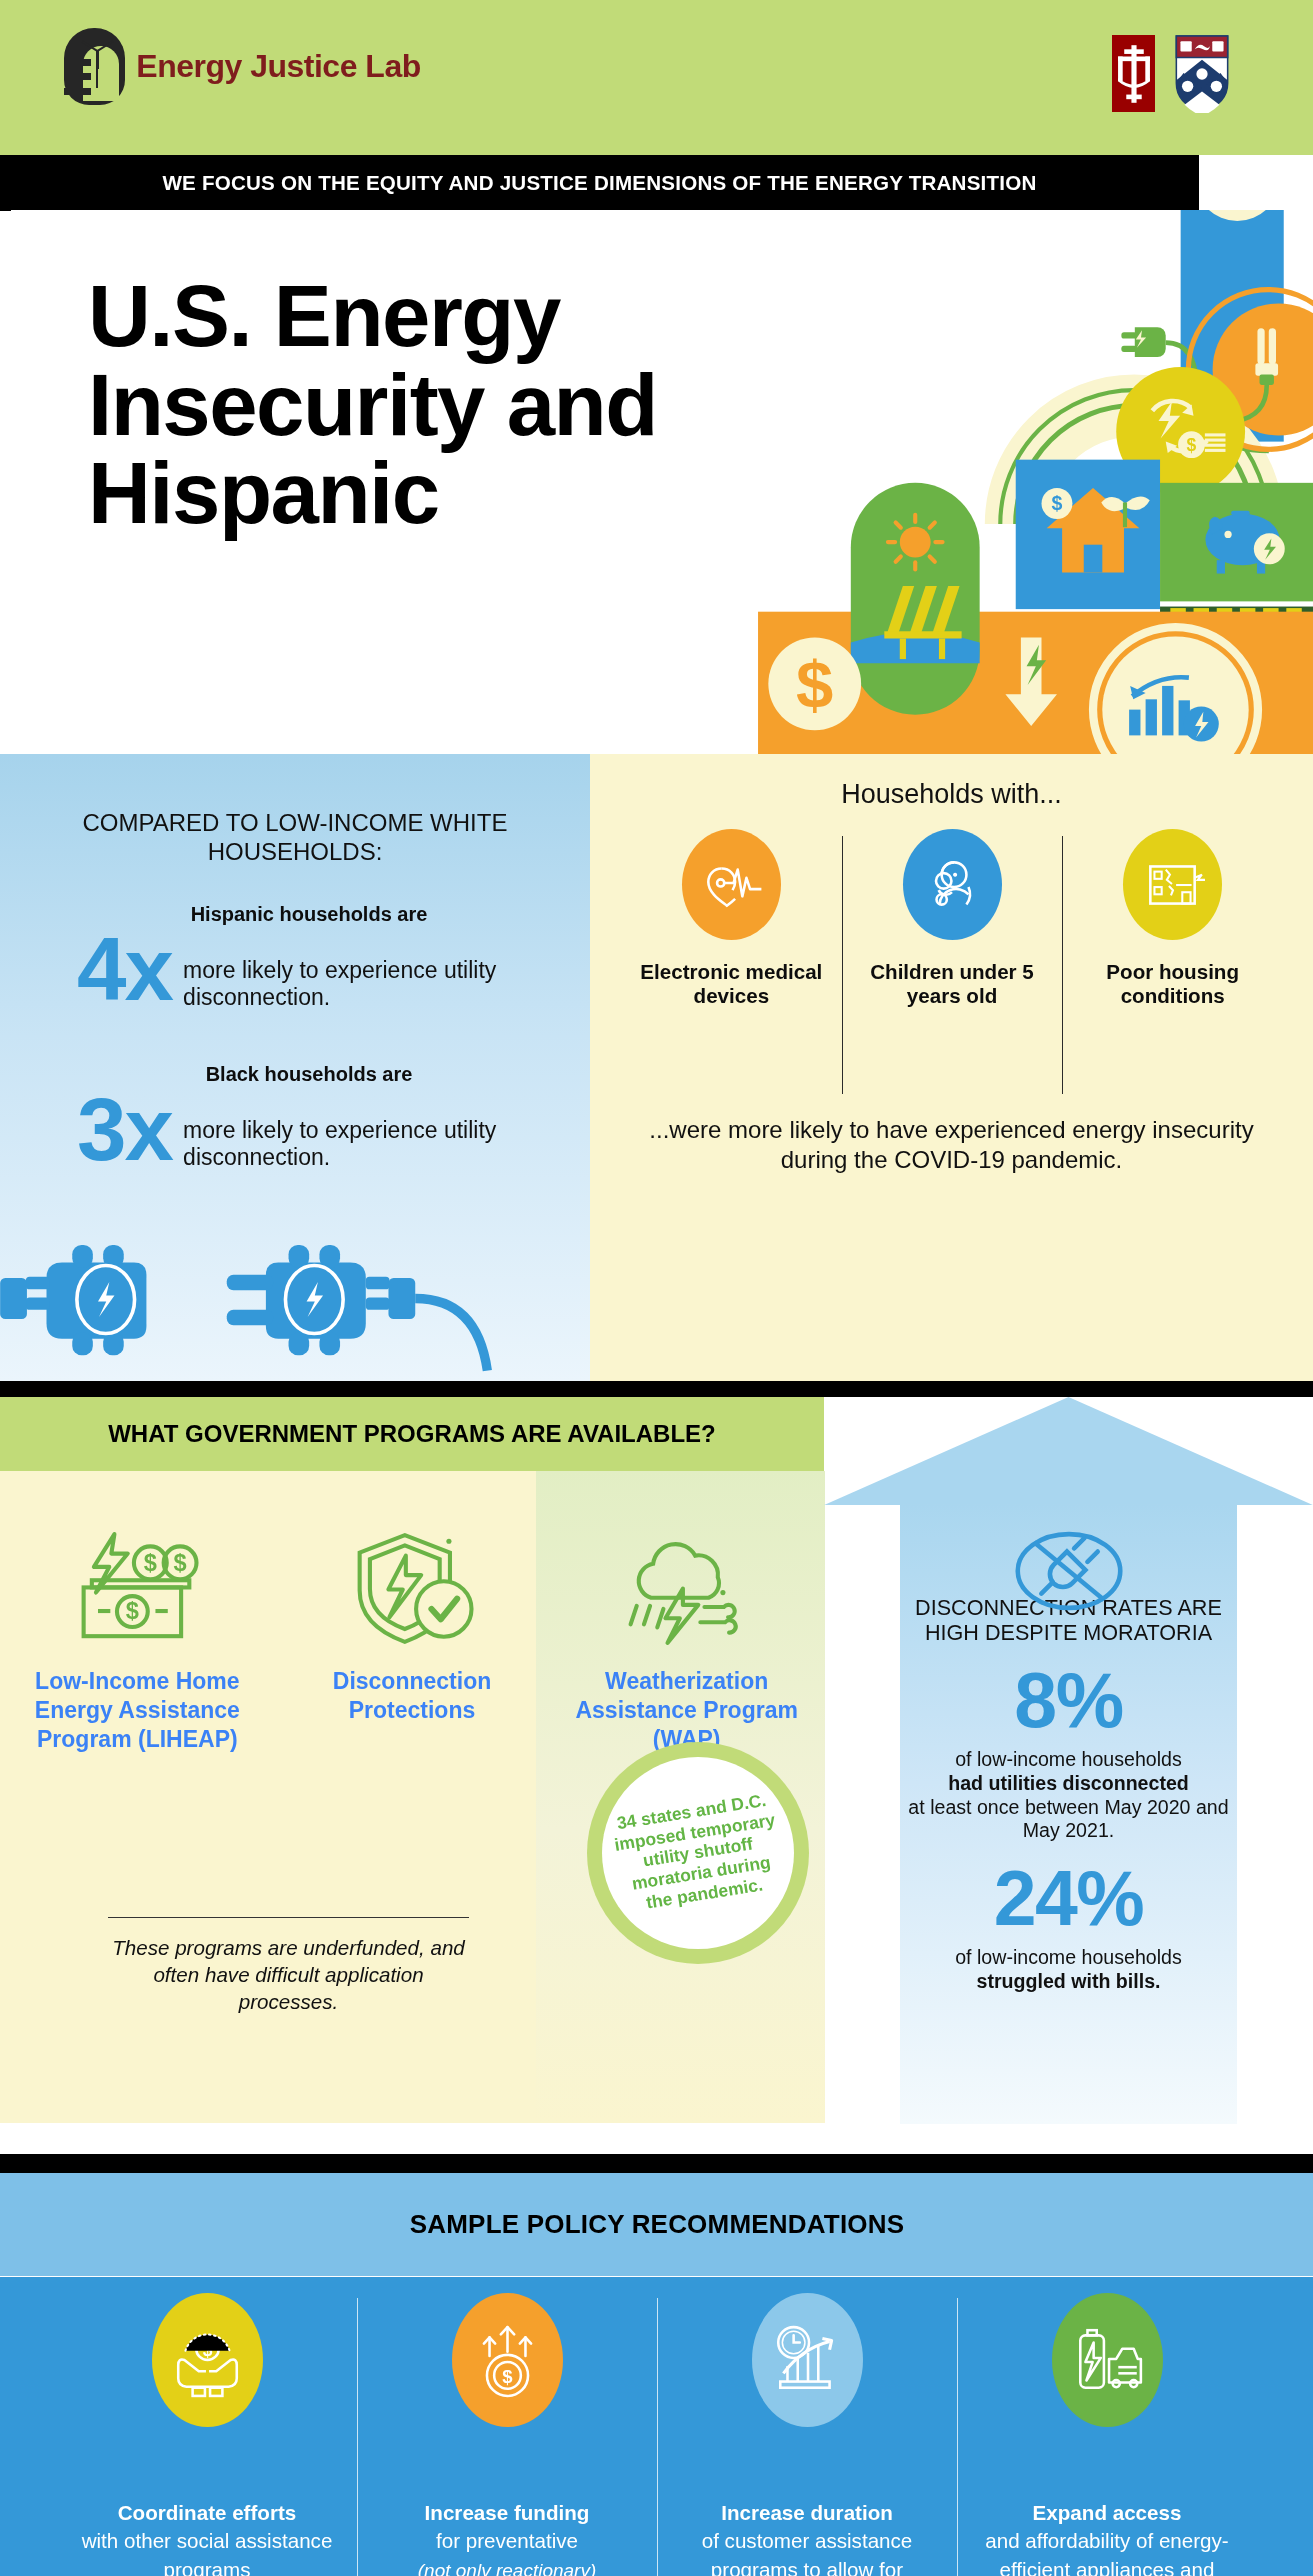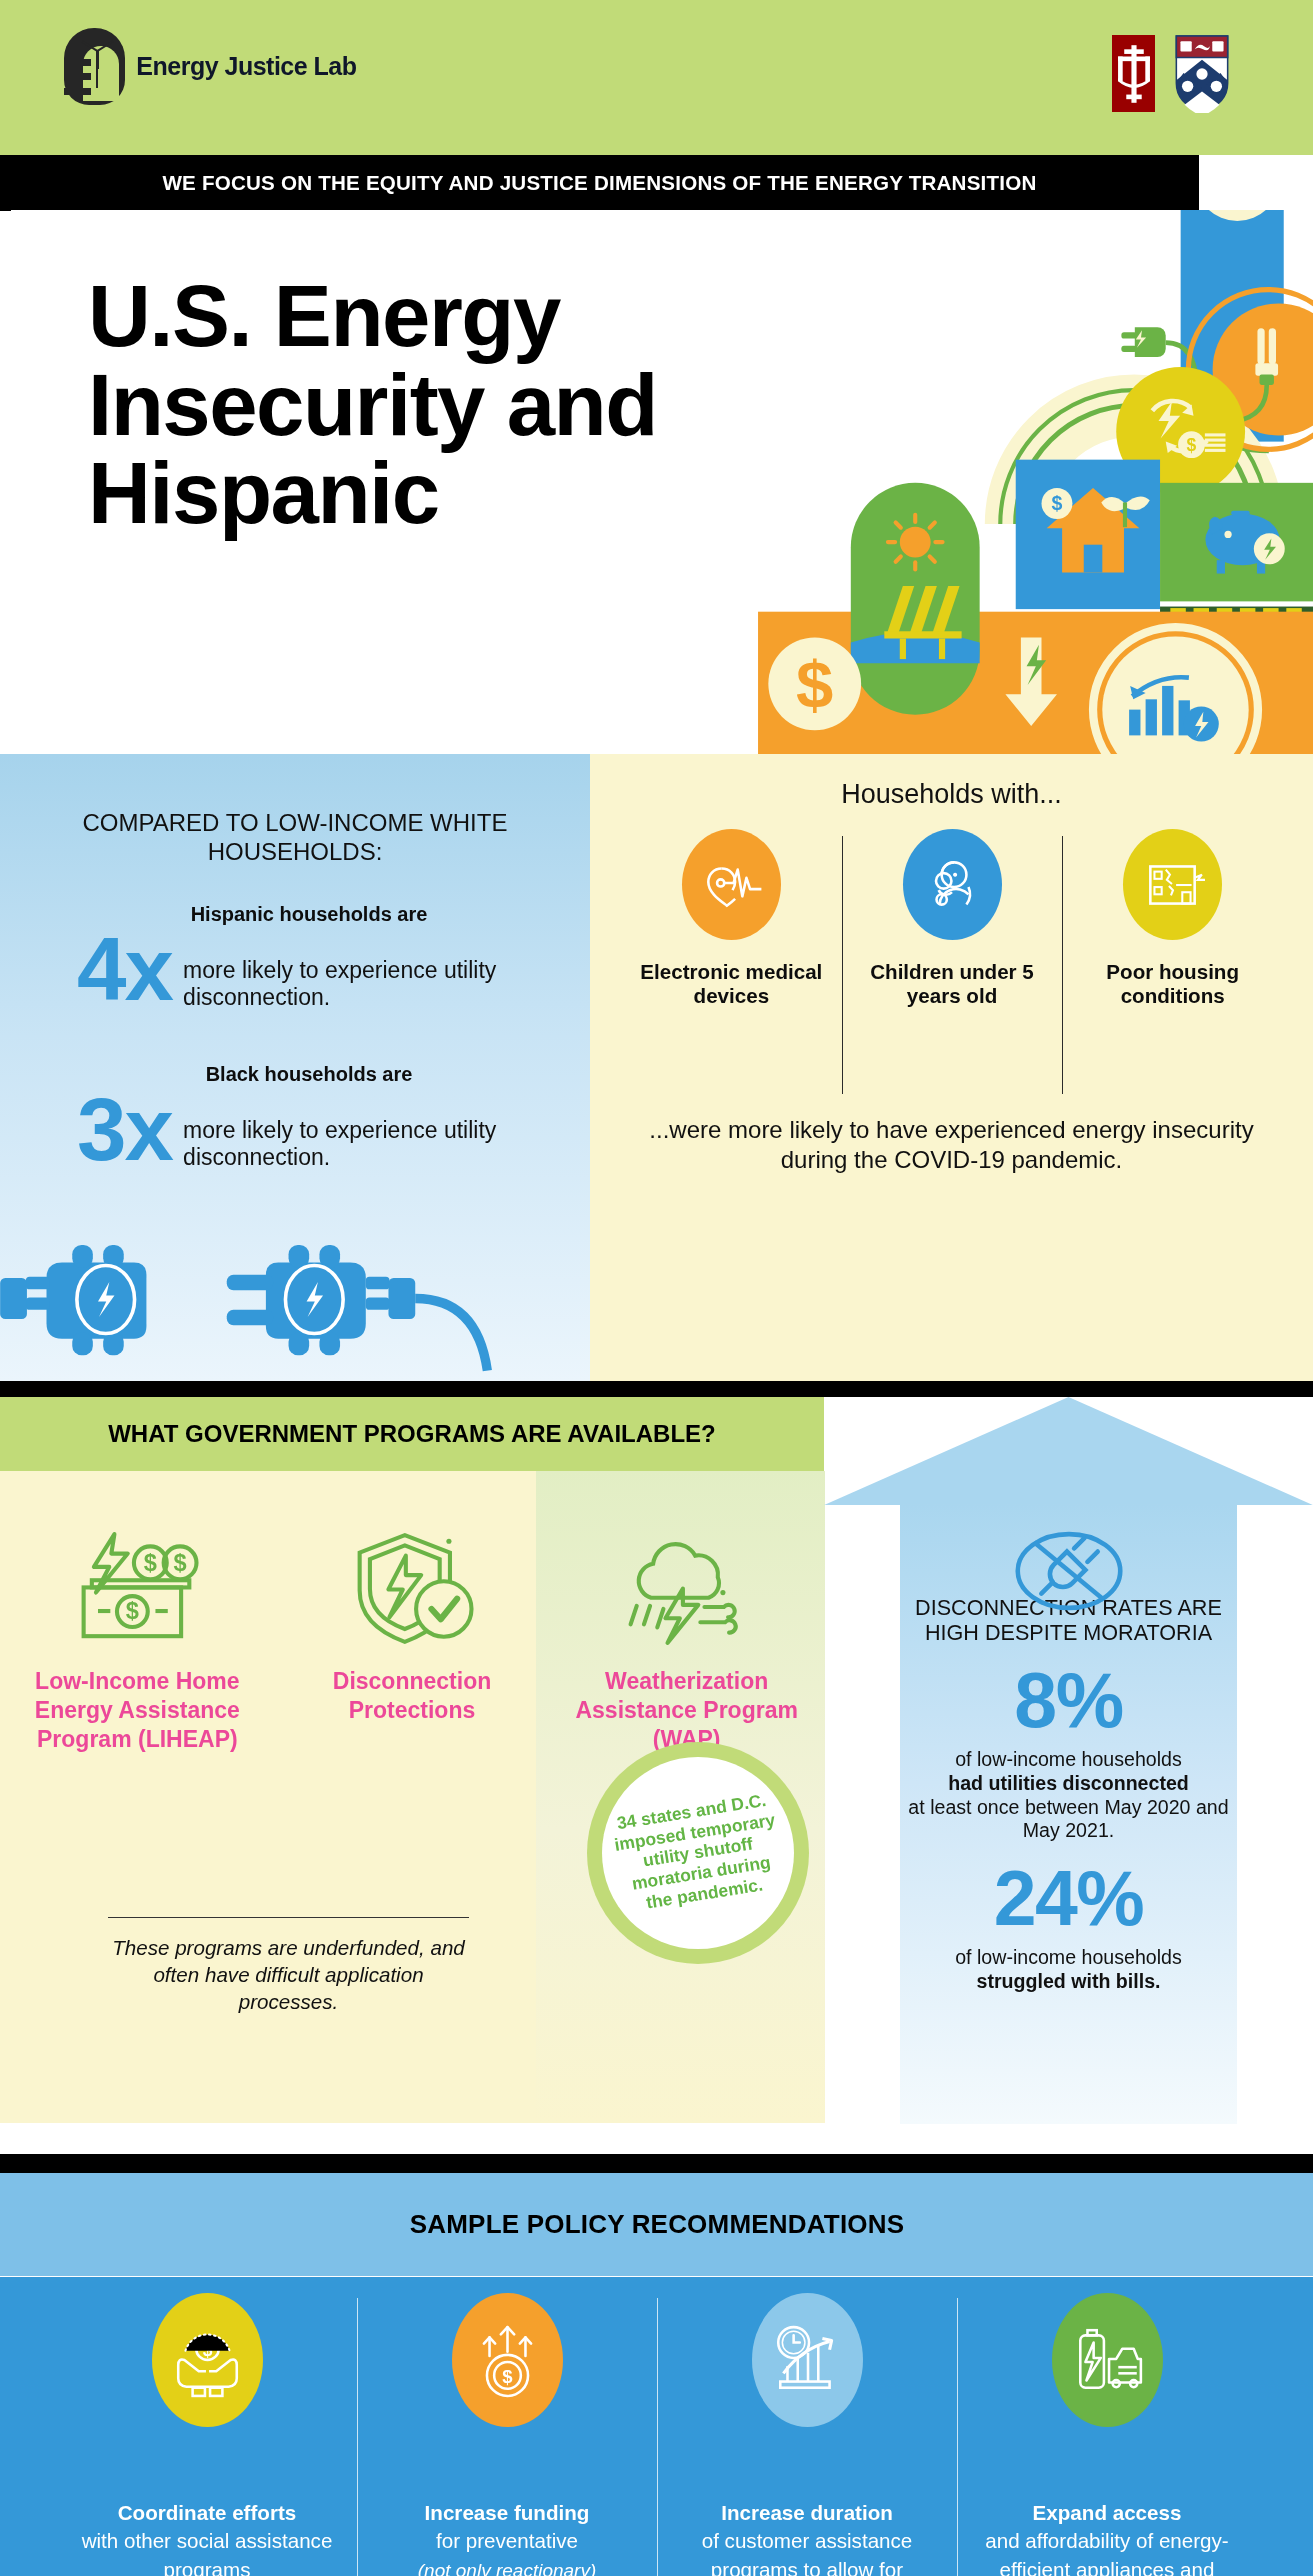--- a/index.html
+++ b/index.html
@@ -25,21 +25,21 @@
     position:absolute; left:18.5px; top:17.5px; width:36px; height:55px;
     background:#c1db78; border-radius:18.5px 18.5px 0 0;
   }
   .ejl-mark .bar1 { position:absolute; left:0px; top:31px; width:27px; height:6.7px; background:#262626; }
   .ejl-mark .bar2 { position:absolute; left:0px; top:45px; width:27px; height:6.7px; background:#262626; }
   .ejl-mark .bar3 { position:absolute; left:0px; top:60px; width:27px; height:6.7px; background:#262626; }
   .ejl-mark .turb { position:absolute; left:32px; top:23px; width:2.1px; height:37px; background:#262626; }
   .ejl-mark .bl { position:absolute; left:33px; top:23px; width:1.5px; height:17.5px; background:#262626; transform-origin:top center;}
   .ejl-mark .bl.b2 { transform:rotate(122deg); }
   .ejl-mark .bl.b3 { transform:rotate(238deg); }
-  .brand-name { font-size:25px; font-weight:bold; color:#0f172a; letter-spacing:-0.5px; white-space:nowrap;}
+  .brand-name { font-size:32px; font-weight:bold; color:#7f1d1d; letter-spacing:-0.5px; white-space:nowrap;}
 
   .logos { position:absolute; right:85px; top:35px; display:flex; align-items:flex-start; gap:19.6px; }
   .iu-logo { width:43px; height:77px; background:#990000; position:relative; }
   .iu-glyph { position:absolute; left:50%; top:50%; transform:translate(-50%,-50%); width:36px; height:58px; }
   .penn-logo { width:54px; height:78px; position:relative; }
   .penn-shield { width:54px; height:78px; }
 
   .tagline-bar {
     position:absolute; left:0; top:155px; width:1199px; height:56px; background:#000;
     display:flex; align-items:center; justify-content:center;
@@ -94,21 +94,21 @@
     display:flex; align-items:center; justify-content:center; text-align:center;
   }
   .prog-head-txt { font-size:24px; font-weight:bold; color:#000; line-height:1.18; }
   .prog-body { position:absolute; left:0; top:90px; width:824px; height:652px;
     background:linear-gradient(180deg,#faf5cf 0%,#faf5cf 100%); }
   .prog-body-2 { position:absolute; left:536px; top:90px; width:289px; height:652px;
     background:linear-gradient(180deg,#e2eec4 0%,#f3f3d8 55%, #faf5cf 100%);}
   .prog-cols { position:absolute; left:0; top:0; width:824px; display:flex; padding-top:41px;}
   .prog-col { flex:1; text-align:center; padding:0 11.3px; }
   .prog-icon { height:155px; display:flex; align-items:center; justify-content:center;}
-  .prog-label { font-size:23px; font-weight:bold; line-height:1.25; color:#ec4899; }
+  .prog-label { font-size:23px; font-weight:bold; line-height:1.25; color:#3b82f6; }
   .prog-note { position:absolute; left:108px; top:554px; width:361px; text-align:center;
     font-size:20.6px; font-style:italic; line-height:1.3; color:#111; }
   .prog-note-rule { position:absolute; left:108px; top:536px; width:361px; height:1px; background:#333;}
   .badge34 {
     position:absolute; left:587px; top:361px; width:222px; height:222px; border-radius:50%;
     background:#c1db78; display:flex; align-items:center; justify-content:center;
   }
   .badge34 .inner { width:192px; height:192px; border-radius:50%; background:#fff;
     display:flex; align-items:center; justify-content:center; }
   .badge34 .txt { transform:rotate(-9deg); font-size:17.5px; font-weight:bold; color:#63b545;

